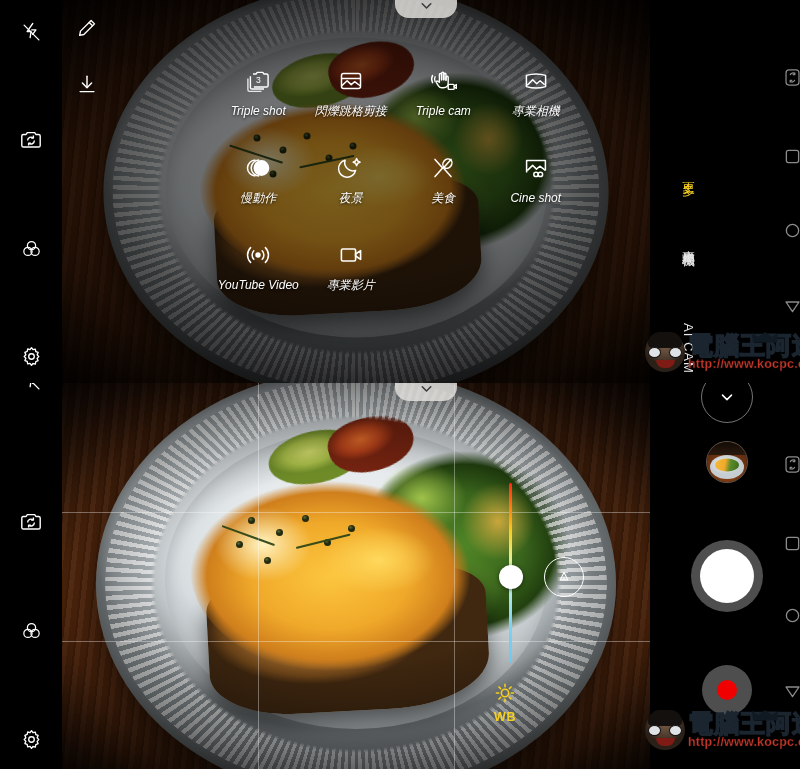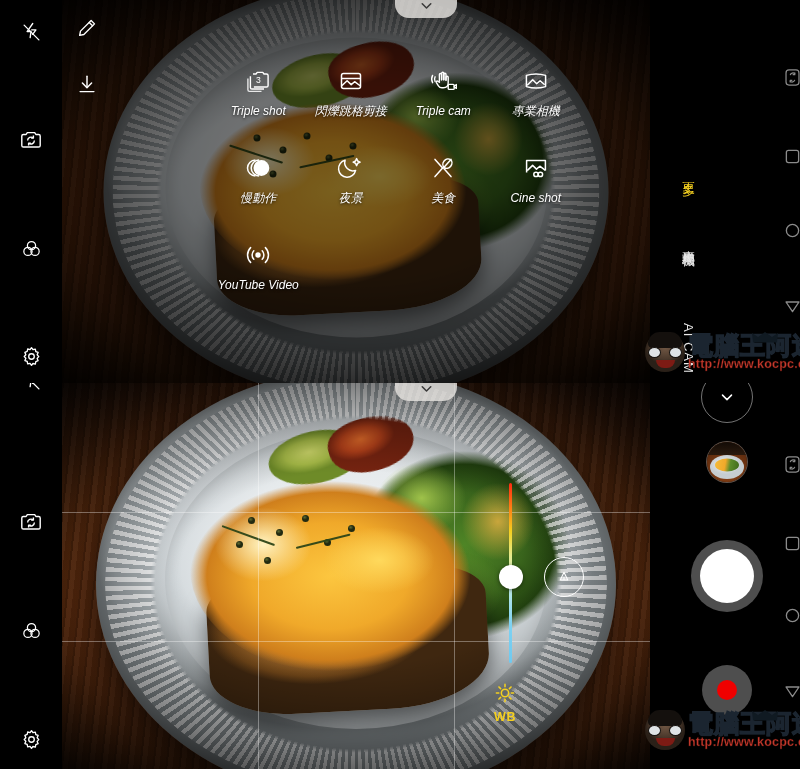--- a/index.html
+++ b/index.html
@@ -366,20 +366,29 @@
               <circle cx="14" cy="14" r="2.7" fill="currentColor" stroke="none"></circle>
               <path d="M18.2 9.8a6 6 0 0 1 0 8.4"></path>
                 <path d="M9.8 18.2a6 6 0 0 1 0-8.4"></path>
               <path d="M21.4 6.6a10.5 10.5 0 0 1 0 14.8"></path>
                 <path d="M6.6 21.4a10.5 10.5 0 0 1 0-14.8"></path>
             </svg>
           </span>
           <span class="mode-lb">YouTube Video</span>
         </div>
 
+        <div class="mode-item">
+          <span class="mode-ic">
+            <svg viewBox="0 0 28 28" width="28" height="28" fill="none" stroke="currentColor" stroke-width="1.6" stroke-linejoin="round">
+              <rect x="4.4" y="8" width="14.2" height="12" rx="1.4"></rect>
+              <path d="M18.6 13l5-3.4v8.8l-5-3.4z"></path>
+            </svg>
+          </span>
+          <span class="mode-lb">專業影片</span>
+        </div>
 
       </div>
     </div>
 
     <div class="chev-tab" style="left:395px;top:-4px">
       <span>
         <svg viewBox="0 0 24 24" width="17" height="17" fill="none" stroke="currentColor" stroke-width="2.2" stroke-linecap="round" stroke-linejoin="round">
             <path d="M6 9.5l6 6 6-6"></path>
           </svg>
       </span>

